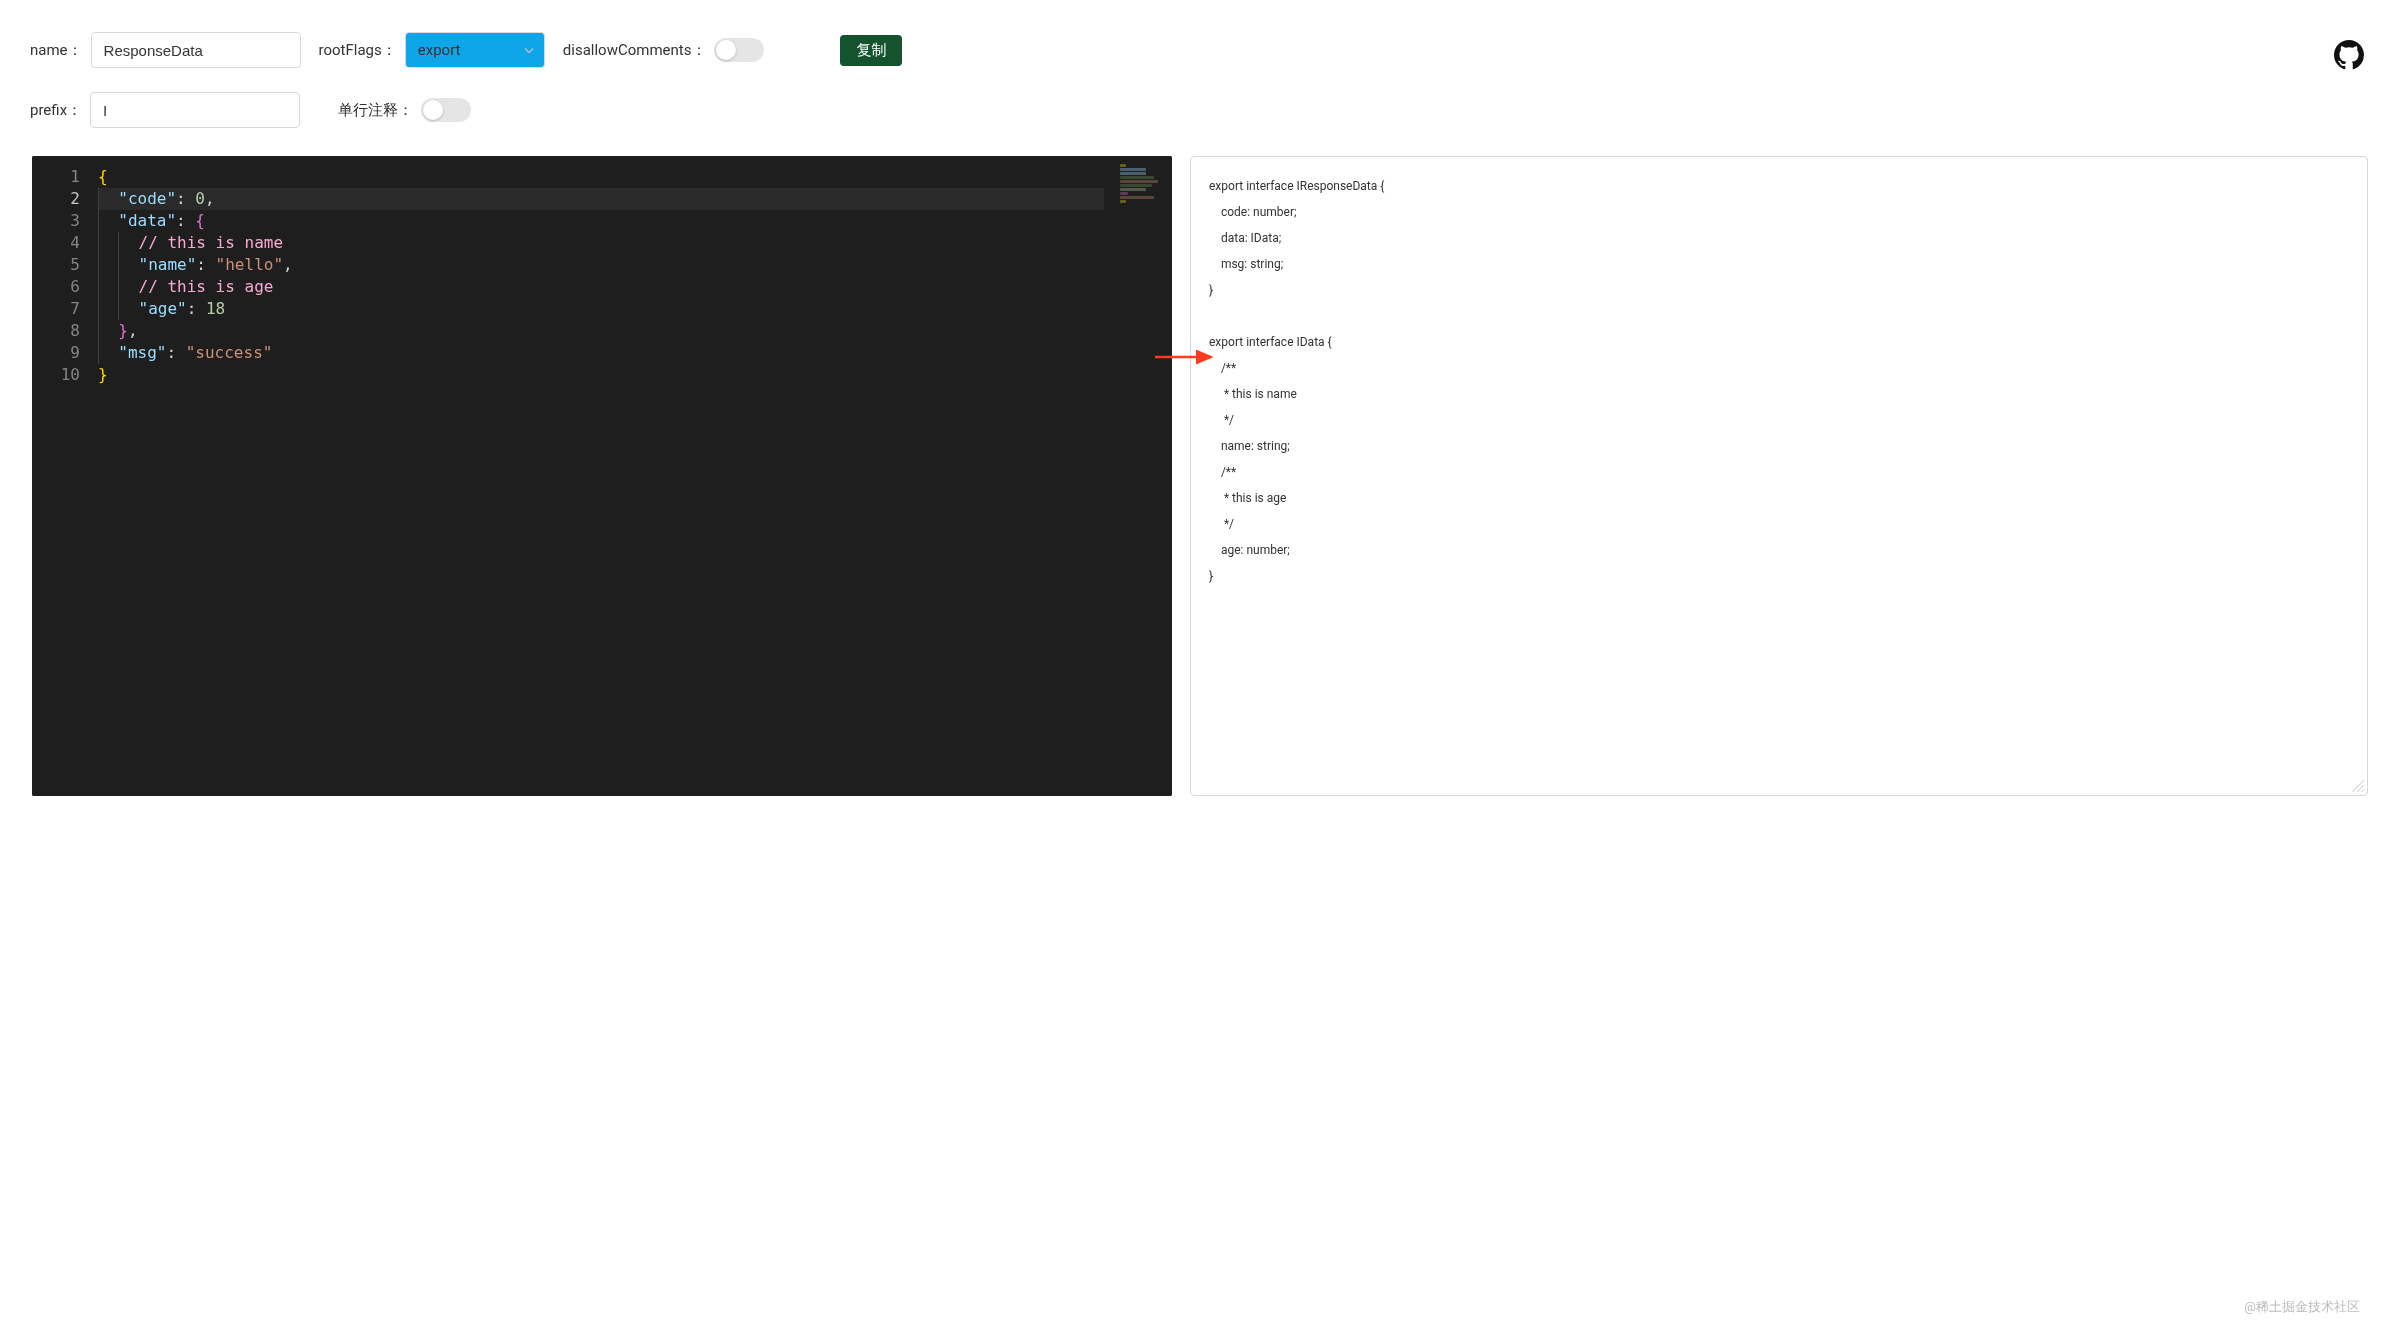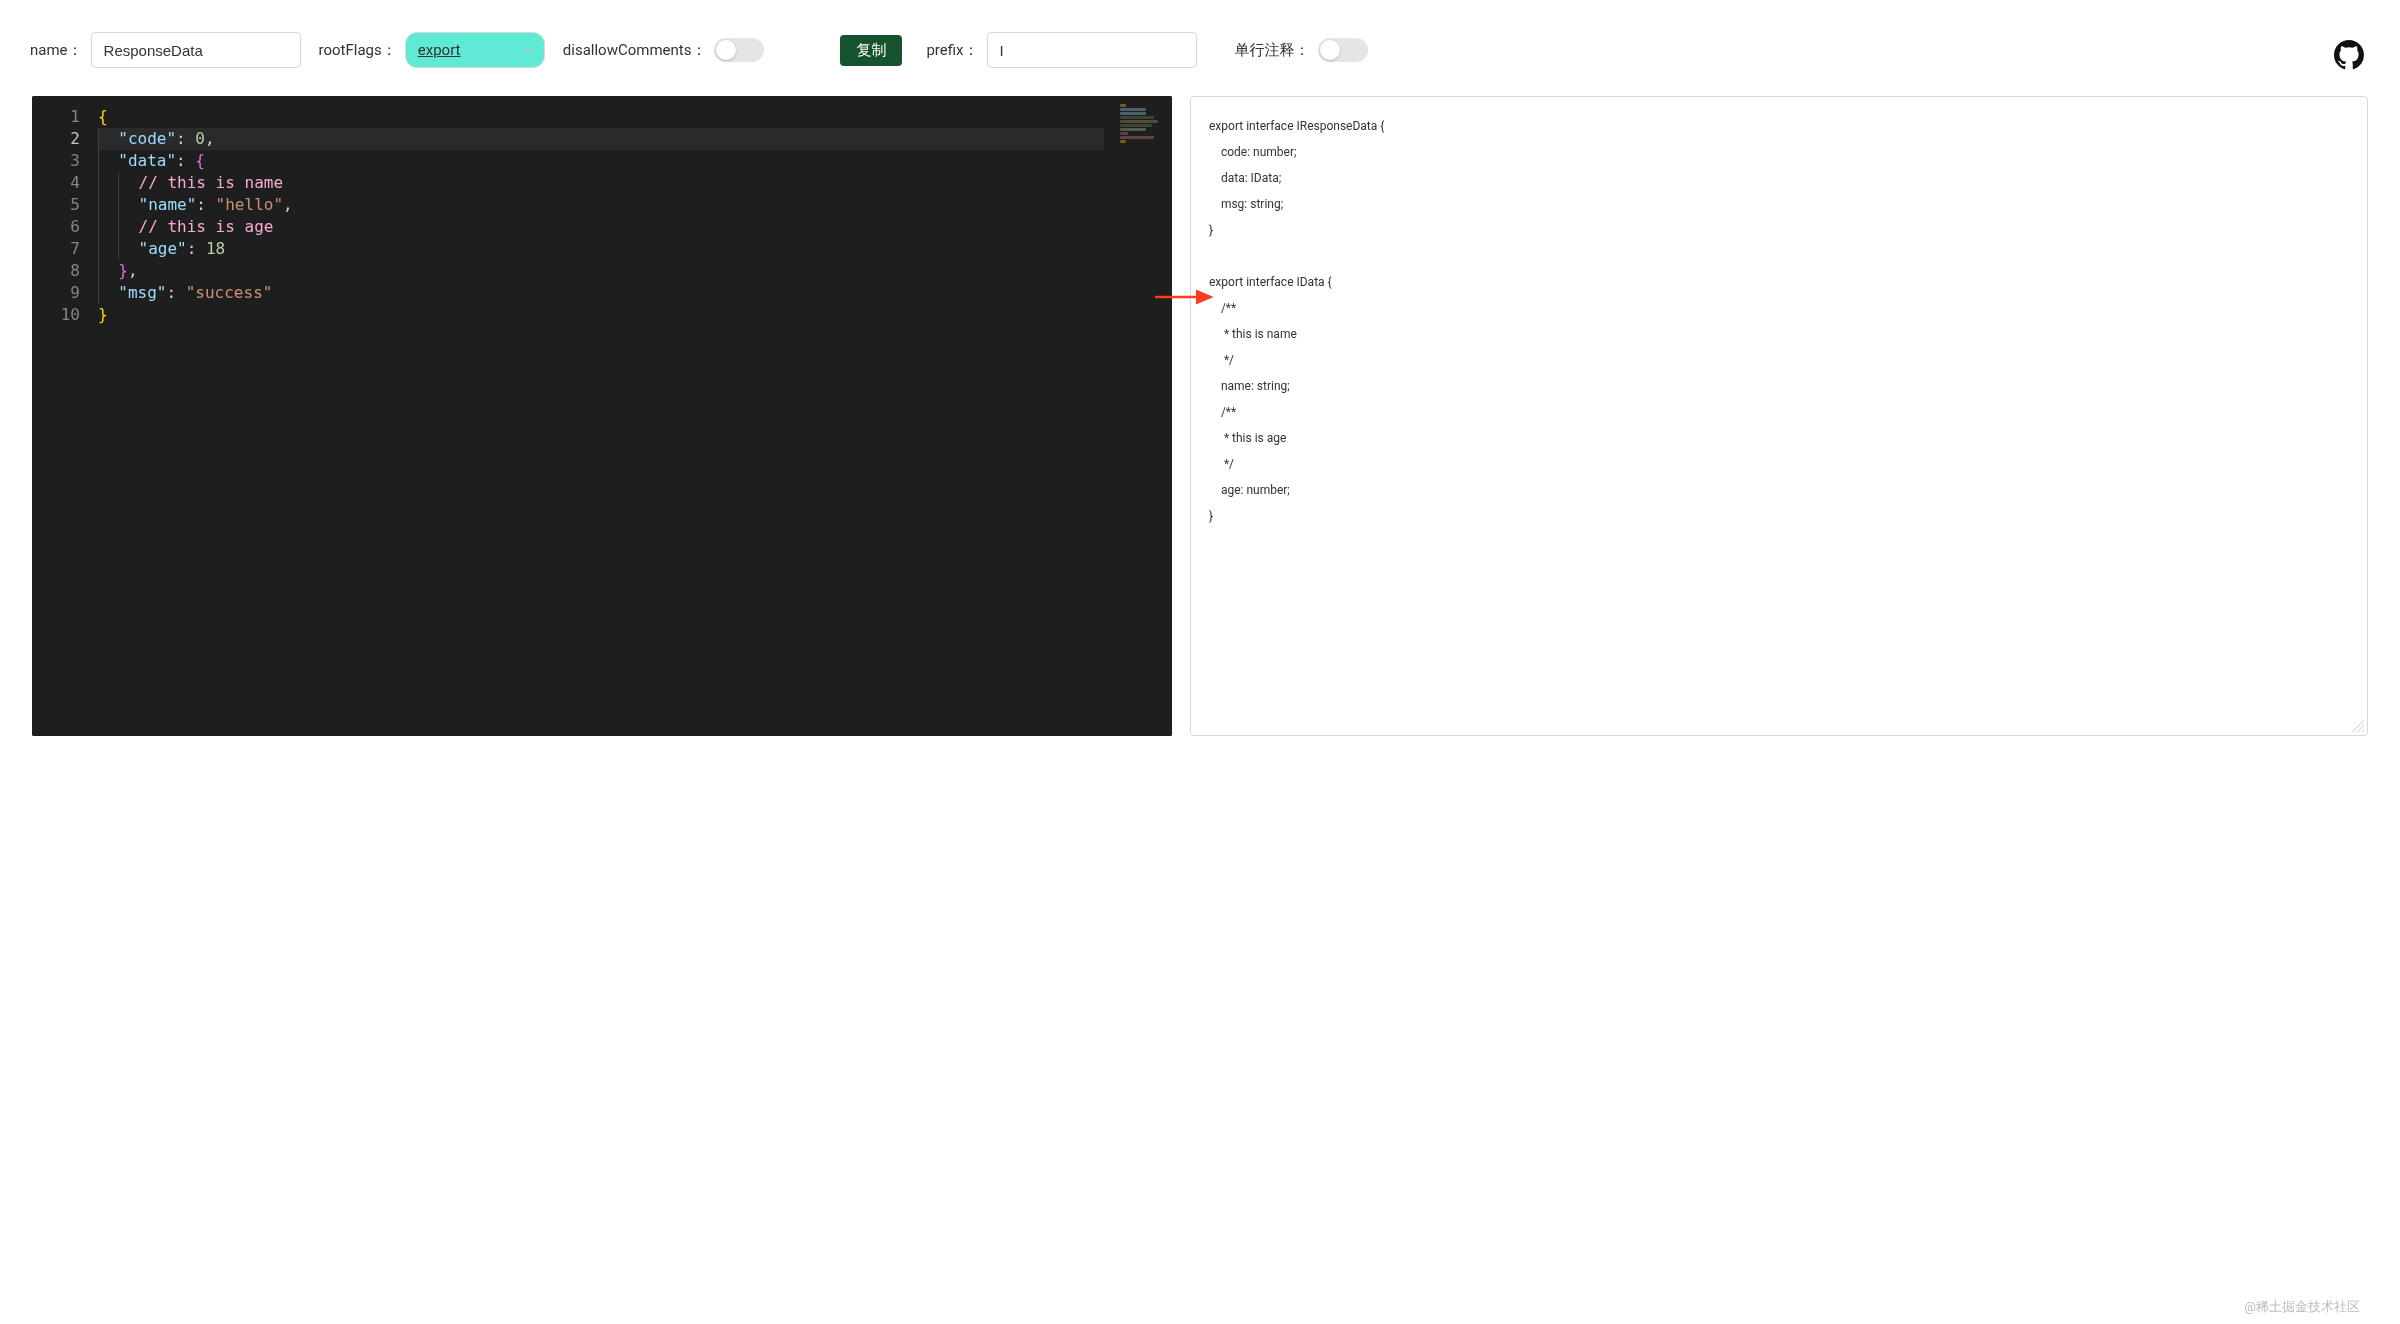--- a/index.html
+++ b/index.html
@@ -4,20 +4,21 @@
 <style>
   * { box-sizing: border-box; margin: 0; padding: 0; }
   body {
     font-family: -apple-system, BlinkMacSystemFont, "Segoe UI", Roboto, "Helvetica Neue", Arial, sans-serif;
     background: #fff;
     color: #333;
   }
   .toolbar {
     padding: 32px 30px 10px 30px;
     display: flex;
+    flex-direction: column;
     gap: 24px;
   }
   .toolbar-row {
     display: flex;
     align-items: center;
     gap: 18px;
     flex-wrap: wrap;
   }
   .field-group {
     display: flex;
@@ -35,30 +36,29 @@
     padding: 0 12px;
     font-size: 15px;
     color: #333;
     width: 210px;
     outline: none;
   }
   .select-wrap {
     position: relative;
     height: 36px;
     border: 1px solid #d9d9d9;
-    border-radius: 12px;
+    border-radius: 4px;
     padding: 0 30px 0 12px;
     font-size: 15px;
     color: #333;
     width: 140px;
     display: flex;
     align-items: center;
     cursor: pointer;
-    background: #5eead4;
-    text-decoration: underline;
+    background: #0ea5e9;
   }
   .select-wrap .chev {
     position: absolute;
     right: 10px;
     top: 50%;
     transform: translateY(-50%);
     color: #bfbfbf;
     font-size: 11px;
   }
   .switch {

